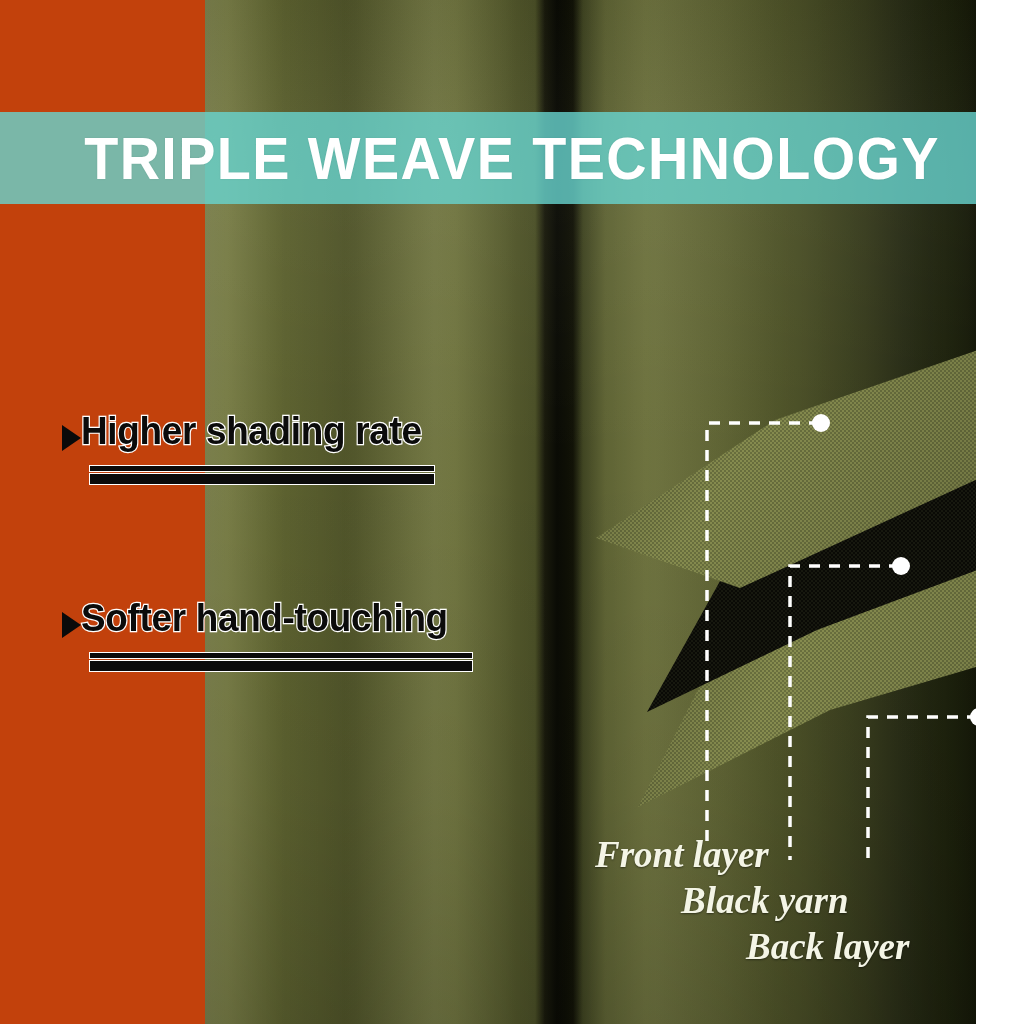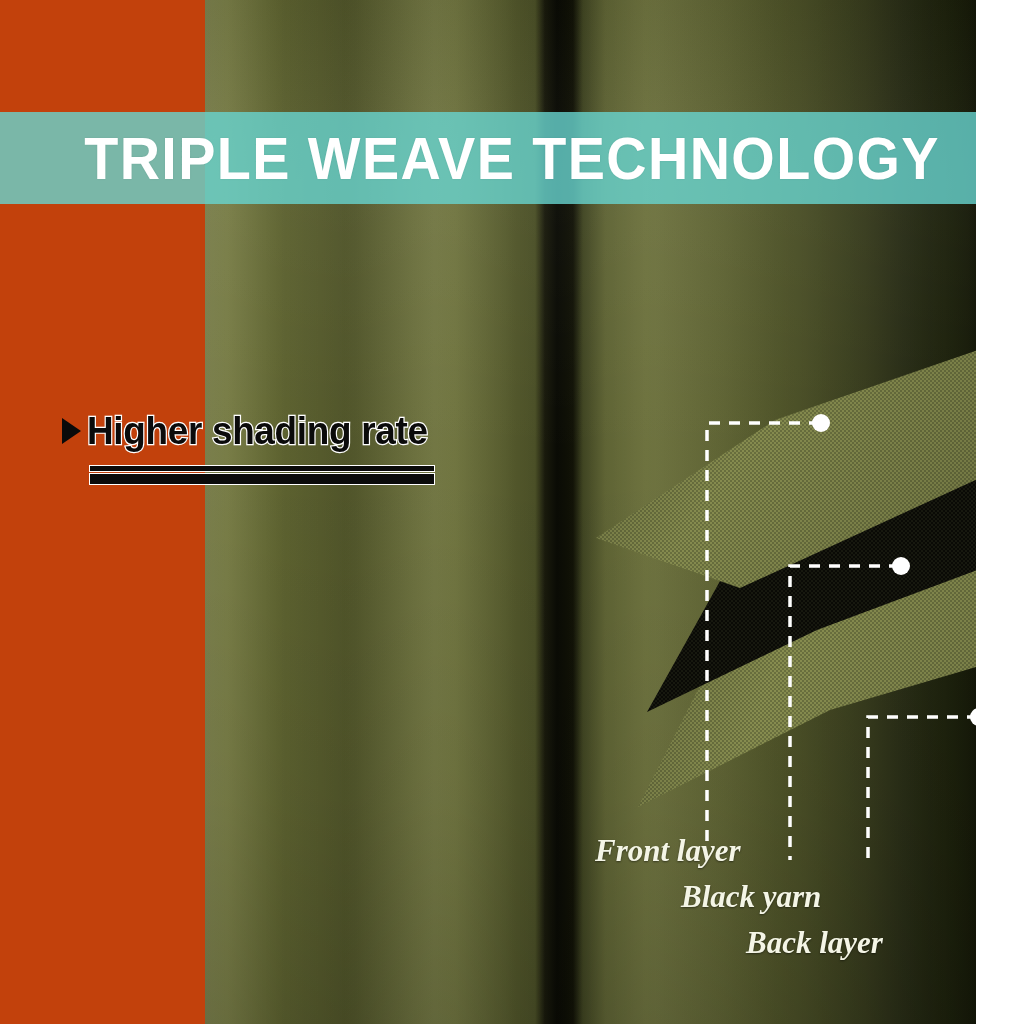--- a/index.html
+++ b/index.html
@@ -124,22 +124,22 @@
     left: 62px;
     top: 410px;
     width: 560px;
   }
   .feature {
     position: relative;
     margin-bottom: 112px;
   }
   .feature-row {
     display: flex;
-    align-items: center;
-    gap: 6px;
+    align-items: flex-end;
+    gap: 0;
   }
   .tri-icon {
     width: 0;
     height: 0;
     border-left: 19px solid #0a0a0a;
     border-top: 13px solid transparent;
     border-bottom: 13px solid transparent;
     flex: 0 0 auto;
     margin-bottom: 2px;
   }
@@ -185,21 +185,21 @@
     height: 580px;
   }
   .diagram svg { display: block; }
 
   
   .callout-label {
     position: absolute;
     font-family: "Liberation Serif", serif;
     font-weight: bold;
     font-style: italic;
-    font-size: 31px;
+    font-size: 37px;
     color: #f4f5e6;
     white-space: nowrap;
     text-shadow: 0 1px 2px rgba(0,0,0,0.45);
   }
   #lbl-front { left: 595px; top: 833px; }
   #lbl-yarn  { left: 681px; top: 879px; text-align: center; }
   #lbl-back  { left: 746px; top: 925px; }
 </style>
 </head>
 <body>
@@ -221,20 +221,30 @@
       <div class="feature-row">
         <span class="tri-icon"></span>
         <span class="feature-label">Higher shading rate</span>
       </div>
       <div class="rule-wrap">
         <div class="rule-thin"></div>
         <div class="rule-thick"></div>
       </div>
     </div>
 
+    <div class="feature w2">
+      <div class="feature-row">
+        <span class="tri-icon"></span>
+        <span class="feature-label">Softer hand-touching</span>
+      </div>
+      <div class="rule-wrap">
+        <div class="rule-thin"></div>
+        <div class="rule-thick"></div>
+      </div>
+    </div>
 
 
   </div>
 
   <div class="diagram">
     <svg width="440" height="580" viewBox="0 0 440 580" xmlns="http://www.w3.org/2000/svg">
       <defs>
         <pattern id="weave" width="4" height="4" patternUnits="userSpaceOnUse">
           <rect width="4" height="4" fill="#8b9152"></rect>
           <rect x="0" y="0" width="2" height="2" fill="#6d7340"></rect>

